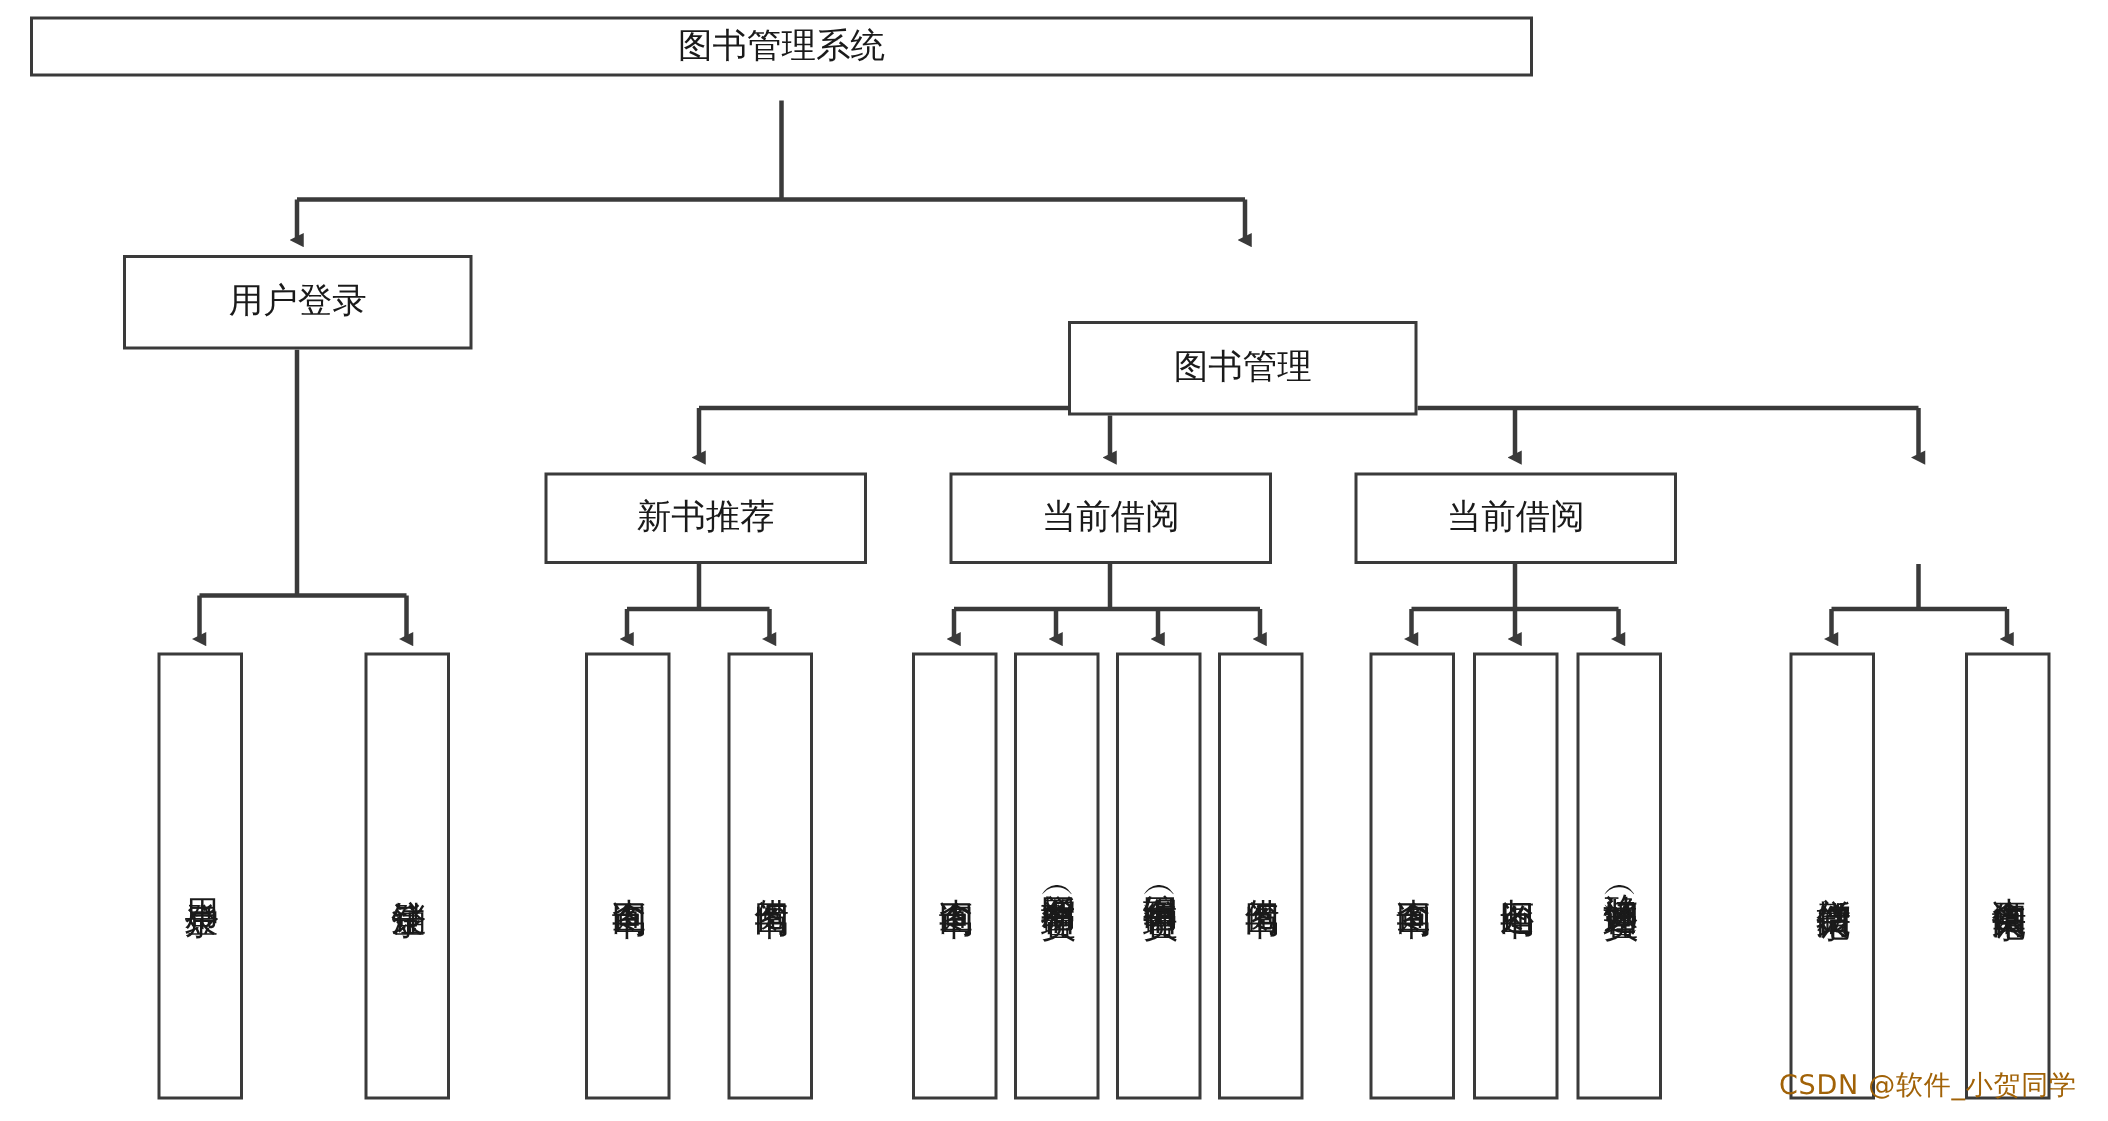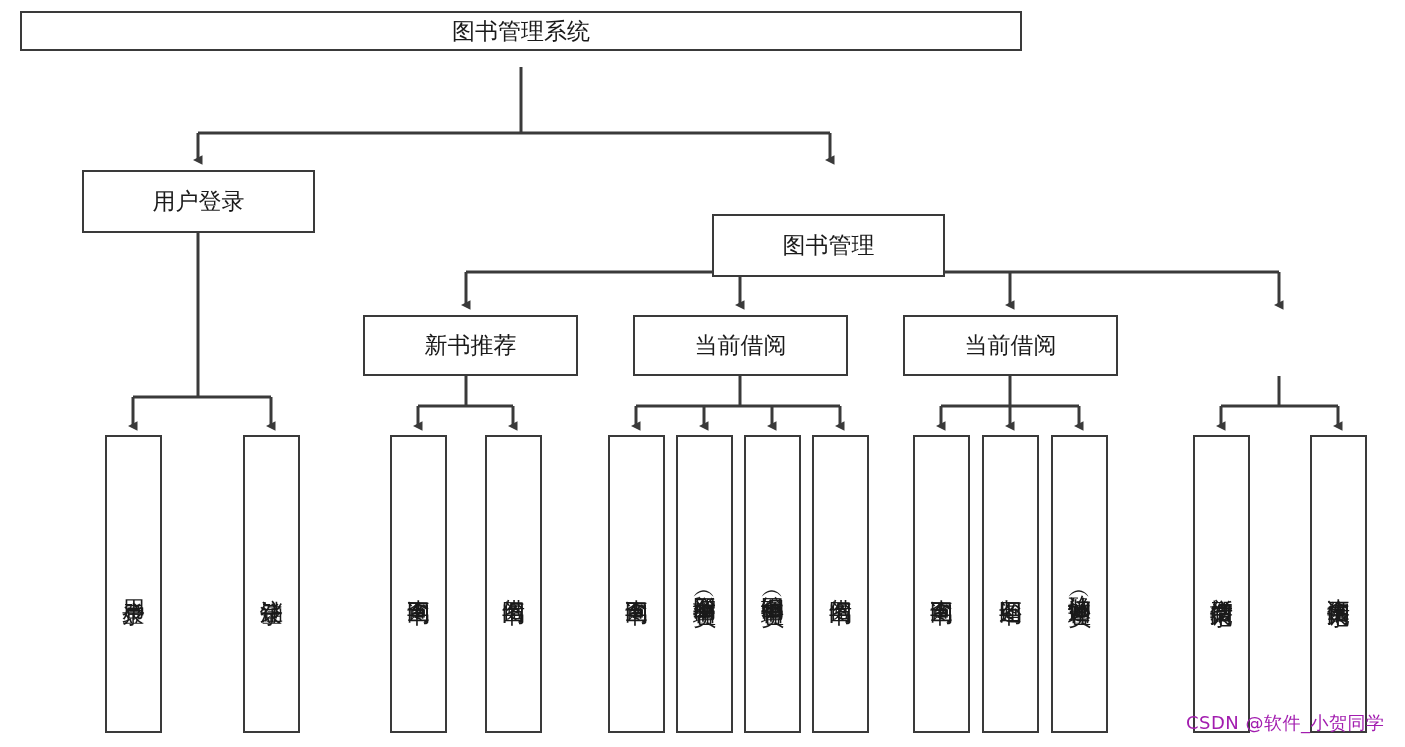--- a/index.html
+++ b/index.html
@@ -59,21 +59,21 @@
     font-size: 23px;
     letter-spacing: 1.5px;
     line-height: 1;
     white-space: nowrap;
   }
   .watermark {
     position: absolute;
     left: 1186px;
     top: 711px;
     font-size: 18px;
-    color: #a21caf;
+    color: #a16207;
     letter-spacing: 0.5px;
     white-space: nowrap;
     z-index: 5;
     font-family: "DejaVu Sans", "Liberation Sans", sans-serif;
   }
 </style>
 </head>
 <body>
 
 <div id="canvas">

